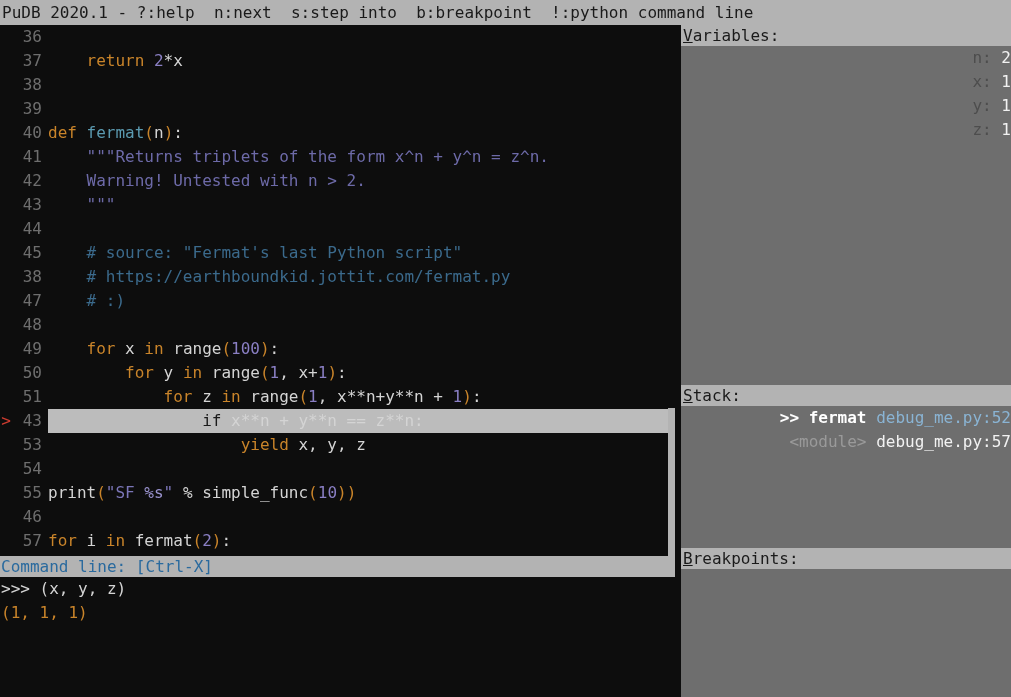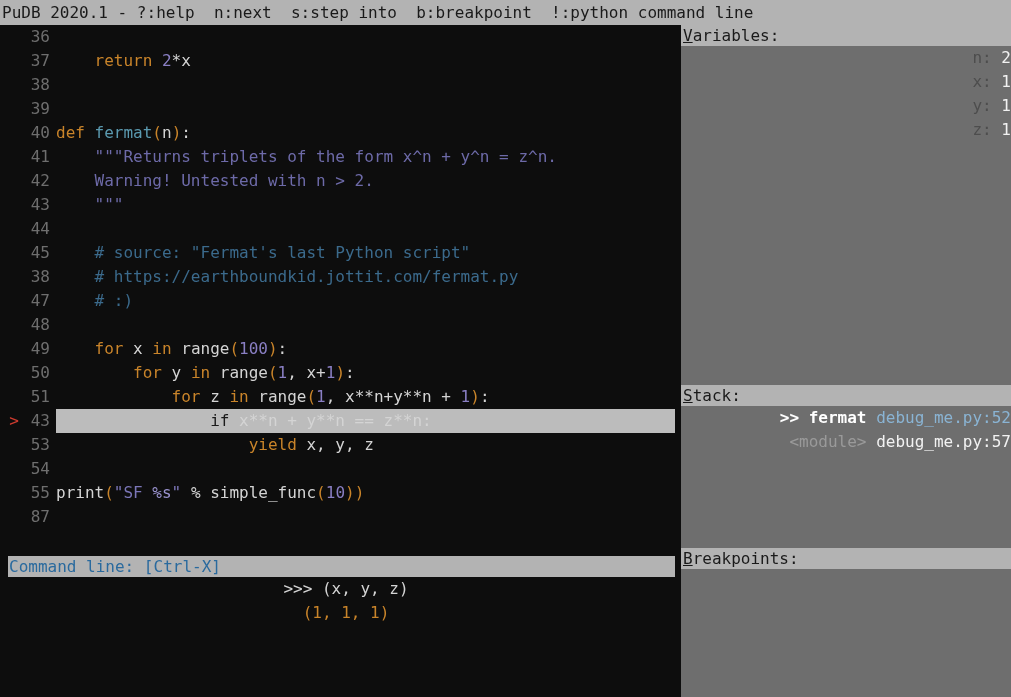--- a/index.html
+++ b/index.html
@@ -32,21 +32,20 @@
     box-sizing: border-box;
     overflow: hidden;
   }
 
   
   #left-col {
     position: absolute;
     left: 0; top: 25px;
     width: 675px; height: 528px;
     background: #4d7c0f;
-    margin-left: 8px;
   }
 
   
   #source-view {
     position: absolute;
     left: 0; top: 0;
     width: 675px; height: 531px;
     background: #0d0d0d;
     overflow: hidden;
   }
@@ -124,21 +123,20 @@
     overflow: hidden;
   }
 
   
   #cmdline-output {
     position: absolute;
     left: 0; top: 552px;
     width: 675px; height: 95px;
     background: #0d0d0d;
     overflow: hidden;
-    text-align: center;
   }
   .cmd-line {
     height: 24px;
     line-height: 24px;
     white-space: pre;
     padding-left: 1px;
   }
   .cmd-prompt-txt { color: #d4d4d4; }
   .cmd-echo { color: #d4d4d4; }
   .cmd-result { color: #c9842a; }
@@ -233,21 +231,22 @@
           <div class="code-line"><span class="gutter-mark"> </span><span class="lineno">38</span><span class="code-text"><span class="tok-plain">    </span><span class="tok-com"># https://earthboundkid.jottit.com/fermat.py</span></span></div>
           <div class="code-line"><span class="gutter-mark"> </span><span class="lineno">47</span><span class="code-text"><span class="tok-plain">    </span><span class="tok-com"># :)</span></span></div>
           <div class="code-line"><span class="gutter-mark"> </span><span class="lineno">48</span><span class="code-text"> </span></div>
           <div class="code-line"><span class="gutter-mark"> </span><span class="lineno">49</span><span class="code-text"><span class="tok-plain">    </span><span class="tok-kw">for</span><span class="tok-plain"> x </span><span class="tok-kw">in</span><span class="tok-plain"> range</span><span class="tok-punc">(</span><span class="tok-num">100</span><span class="tok-punc">)</span><span class="tok-plain">:</span></span></div>
           <div class="code-line"><span class="gutter-mark"> </span><span class="lineno">50</span><span class="code-text"><span class="tok-plain">        </span><span class="tok-kw">for</span><span class="tok-plain"> y </span><span class="tok-kw">in</span><span class="tok-plain"> range</span><span class="tok-punc">(</span><span class="tok-num">1</span><span class="tok-plain">, x+</span><span class="tok-num">1</span><span class="tok-punc">)</span><span class="tok-plain">:</span></span></div>
           <div class="code-line"><span class="gutter-mark"> </span><span class="lineno">51</span><span class="code-text"><span class="tok-plain">            </span><span class="tok-kw">for</span><span class="tok-plain"> z </span><span class="tok-kw">in</span><span class="tok-plain"> range</span><span class="tok-punc">(</span><span class="tok-num">1</span><span class="tok-plain">, x**n+y**n + </span><span class="tok-num">1</span><span class="tok-punc">)</span><span class="tok-plain">:</span></span></div>
           <div class="code-line current"><span class="gutter-mark">&gt;</span><span class="lineno">43</span><span class="code-text"><span class="tok-plain">                </span><span class="tok-kw">if</span><span class="tok-plain"> x**n + y**n == z**n:</span></span></div>
           <div class="code-line"><span class="gutter-mark"> </span><span class="lineno">53</span><span class="code-text"><span class="tok-plain">                    </span><span class="tok-kw">yield</span><span class="tok-plain"> x, y, z</span></span></div>
           <div class="code-line"><span class="gutter-mark"> </span><span class="lineno">54</span><span class="code-text"> </span></div>
           <div class="code-line"><span class="gutter-mark"> </span><span class="lineno">55</span><span class="code-text"><span class="tok-plain">print</span><span class="tok-punc">(</span><span class="tok-str">"SF </span><span class="tok-strf">%s</span><span class="tok-str">"</span><span class="tok-plain"> % simple_func</span><span class="tok-punc">(</span><span class="tok-num">10</span><span class="tok-punc">))</span></span></div>
-          <div class="code-line"><span class="gutter-mark"> </span><span class="lineno">87</span><span class="code-text"> </span></div>
+          <div class="code-line"><span class="gutter-mark"> </span><span class="lineno">46</span><span class="code-text"> </span></div>
+          <div class="code-line"><span class="gutter-mark"> </span><span class="lineno">57</span><span class="code-text"><span class="tok-kw">for</span><span class="tok-plain"> i </span><span class="tok-kw">in</span><span class="tok-plain"> fermat</span><span class="tok-punc">(</span><span class="tok-num">2</span><span class="tok-punc">)</span><span class="tok-plain">:</span></span></div>
         </div>
       <div id="source-scrollbar">
         <div id="source-scroll-thumb" style="top: 383px; height: 148px;"></div>
       </div>
     </div>
 
     <div id="cmdline-header">Command line: [Ctrl-X]</div>
 
     <div id="cmdline-output">
         <div class="cmd-line"><span class="cmd-prompt-txt">&gt;&gt;&gt; </span><span class="cmd-echo">(x, y, z)</span></div>

